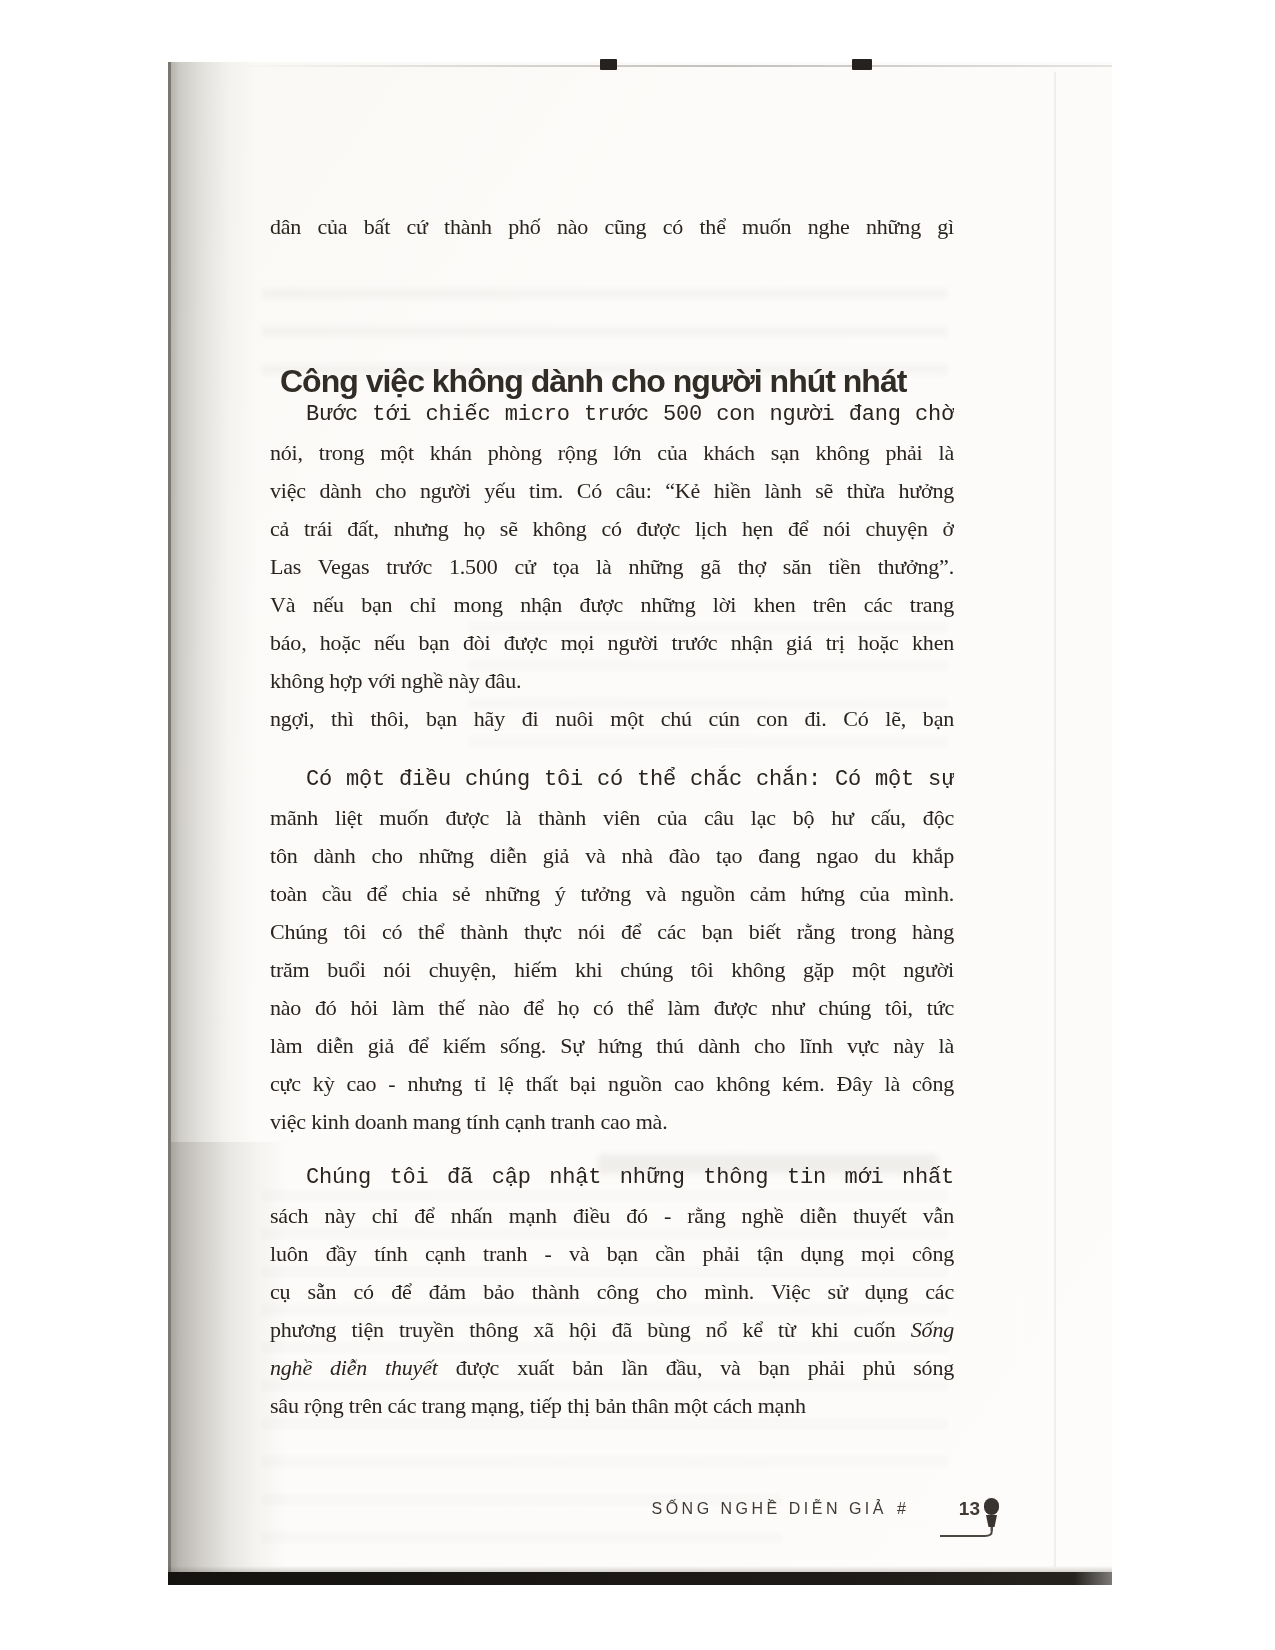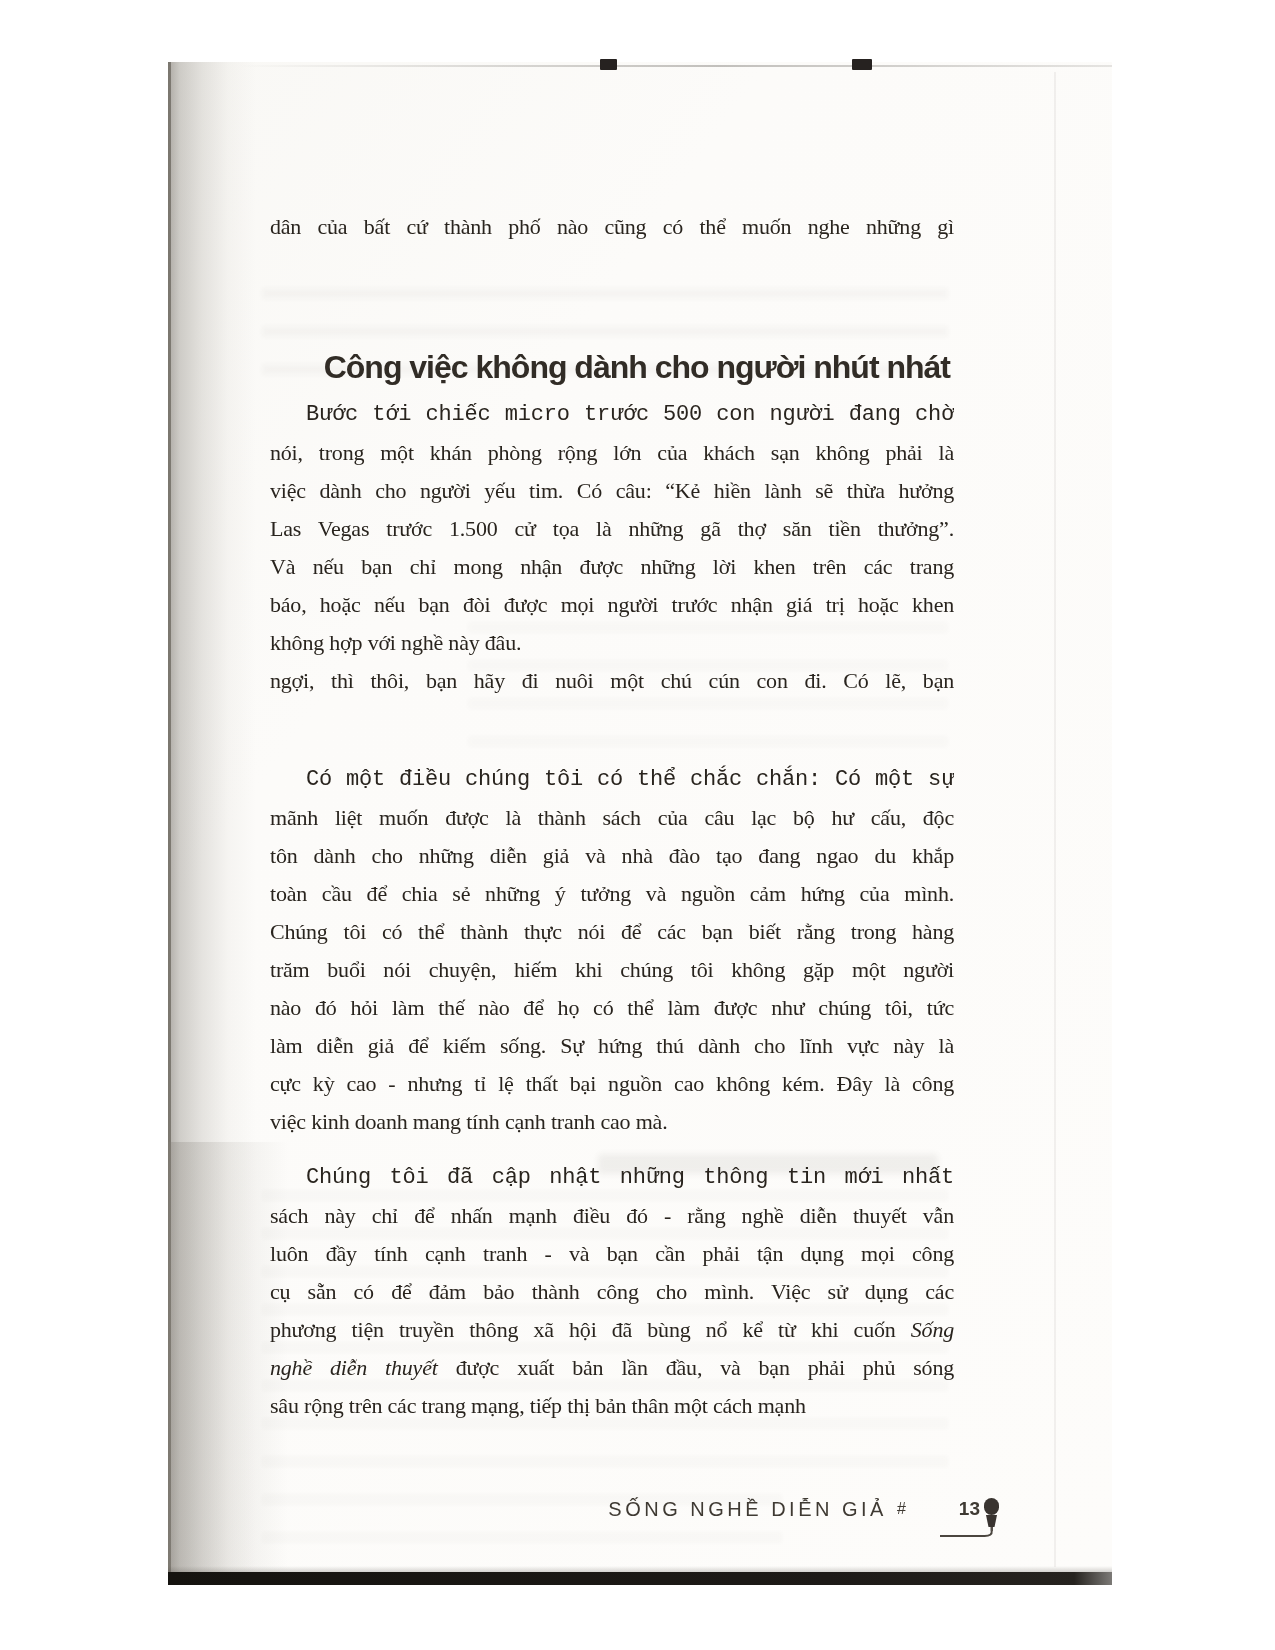--- a/index.html
+++ b/index.html
@@ -45,30 +45,30 @@
   .ghost.g5{left:94px;top:1432px;width:520px;height:72px;opacity:.04;}
 
   
   .textcol{position:absolute;left:94px;width:684px;color:#29241e;
       font-size:22px;line-height:38px;letter-spacing:-.2px;margin-left:8px;}
   .line{height:38px;overflow:hidden;text-align:justify;text-align-last:justify;}
   .line.last{text-align-last:left;}
   .line.indent{padding-left:36px;font-family:Liberation Mono, monospace;}
   .line em{font-style:italic;}
 
-  .heading{position:absolute;left:94px;top:279px;width:684px;margin:4px;
-      text-align:right;font-family:"Liberation Sans", sans-serif;
+  .heading{position:absolute;left:94px;top:279px;width:684px;margin:18px;
+      text-align:left;font-family:"Liberation Sans", sans-serif;
       font-weight:700;font-size:32px;line-height:44px;letter-spacing:-1px;
       color:#312c26;}
 
   
   .footer{position:absolute;top:1425px;right:106px;height:44px;
       display:flex;align-items:center;
       font-family:"Liberation Sans", sans-serif;color:#3f3a33;}
-  .footer .title{font-size:20px;letter-spacing:3.5px;}
+  .footer .title{font-size:16px;letter-spacing:3.5px;}
   .footer .hash{font-size:16px;margin:0 8px 0 10px;letter-spacing:0;}
   .footer .pagenum{font-size:19px;font-weight:700;letter-spacing:0;margin-left:45px;}
   .footer .mic{display:inline-block;margin-left:-44px;transform:translateY(12px);}
 </style>
 </head>
 <body>
 
 <div class="page">
 
   <div class="edge-left"></div>
@@ -90,30 +90,31 @@
   <div class="textcol" style="top:146px">
       <div class="line">dân của bất cứ thành phố nào cũng có thể muốn nghe những gì</div>
     </div>
 
   <h2 class="heading">Công việc không dành cho người nhút nhát</h2>
 
   <div class="textcol" style="top:334px">
       <div class="line indent">Bước tới chiếc micro trước 500 con người đang chờ nghe bạn</div>
       <div class="line">nói, trong một khán phòng rộng lớn của khách sạn không phải là</div>
       <div class="line">việc dành cho người yếu tim. Có câu: “Kẻ hiền lành sẽ thừa hưởng</div>
+      <div class="line">cả trái đất, nhưng họ sẽ không có được lịch hẹn để nói chuyện ở</div>
       <div class="line">Las Vegas trước 1.500 cử tọa là những gã thợ săn tiền thưởng”.</div>
       <div class="line">Và nếu bạn chỉ mong nhận được những lời khen trên các trang</div>
       <div class="line">báo, hoặc nếu bạn đòi được mọi người trước nhận giá trị hoặc khen</div>
       <div class="line last">không hợp với nghề này đâu.</div>
       <div class="line">ngợi, thì thôi, bạn hãy đi nuôi một chú cún con đi. Có lẽ, bạn</div>
     </div>
 
   <div class="textcol" style="top:699px">
       <div class="line indent">Có một điều chúng tôi có thể chắc chắn: Có một sự khát khao</div>
-      <div class="line">mãnh liệt muốn được là thành sách của câu lạc bộ hư cấu, độc</div>
+      <div class="line">mãnh liệt muốn được là thành viên của câu lạc bộ hư cấu, độc</div>
       <div class="line">tôn dành cho những diễn giả và nhà đào tạo đang ngao du khắp</div>
       <div class="line">toàn cầu để chia sẻ những ý tưởng và nguồn cảm hứng của mình.</div>
       <div class="line">Chúng tôi có thể thành thực nói để các bạn biết rằng trong hàng</div>
       <div class="line">trăm buổi nói chuyện, hiếm khi chúng tôi không gặp một người</div>
       <div class="line">nào đó hỏi làm thế nào để họ có thể làm được như chúng tôi, tức</div>
       <div class="line">làm diễn giả để kiếm sống. Sự hứng thú dành cho lĩnh vực này là</div>
       <div class="line">cực kỳ cao - nhưng tỉ lệ thất bại nguồn cao không kém. Đây là công</div>
       <div class="line last">việc kinh doanh mang tính cạnh tranh cao mà.</div>
     </div>
 

